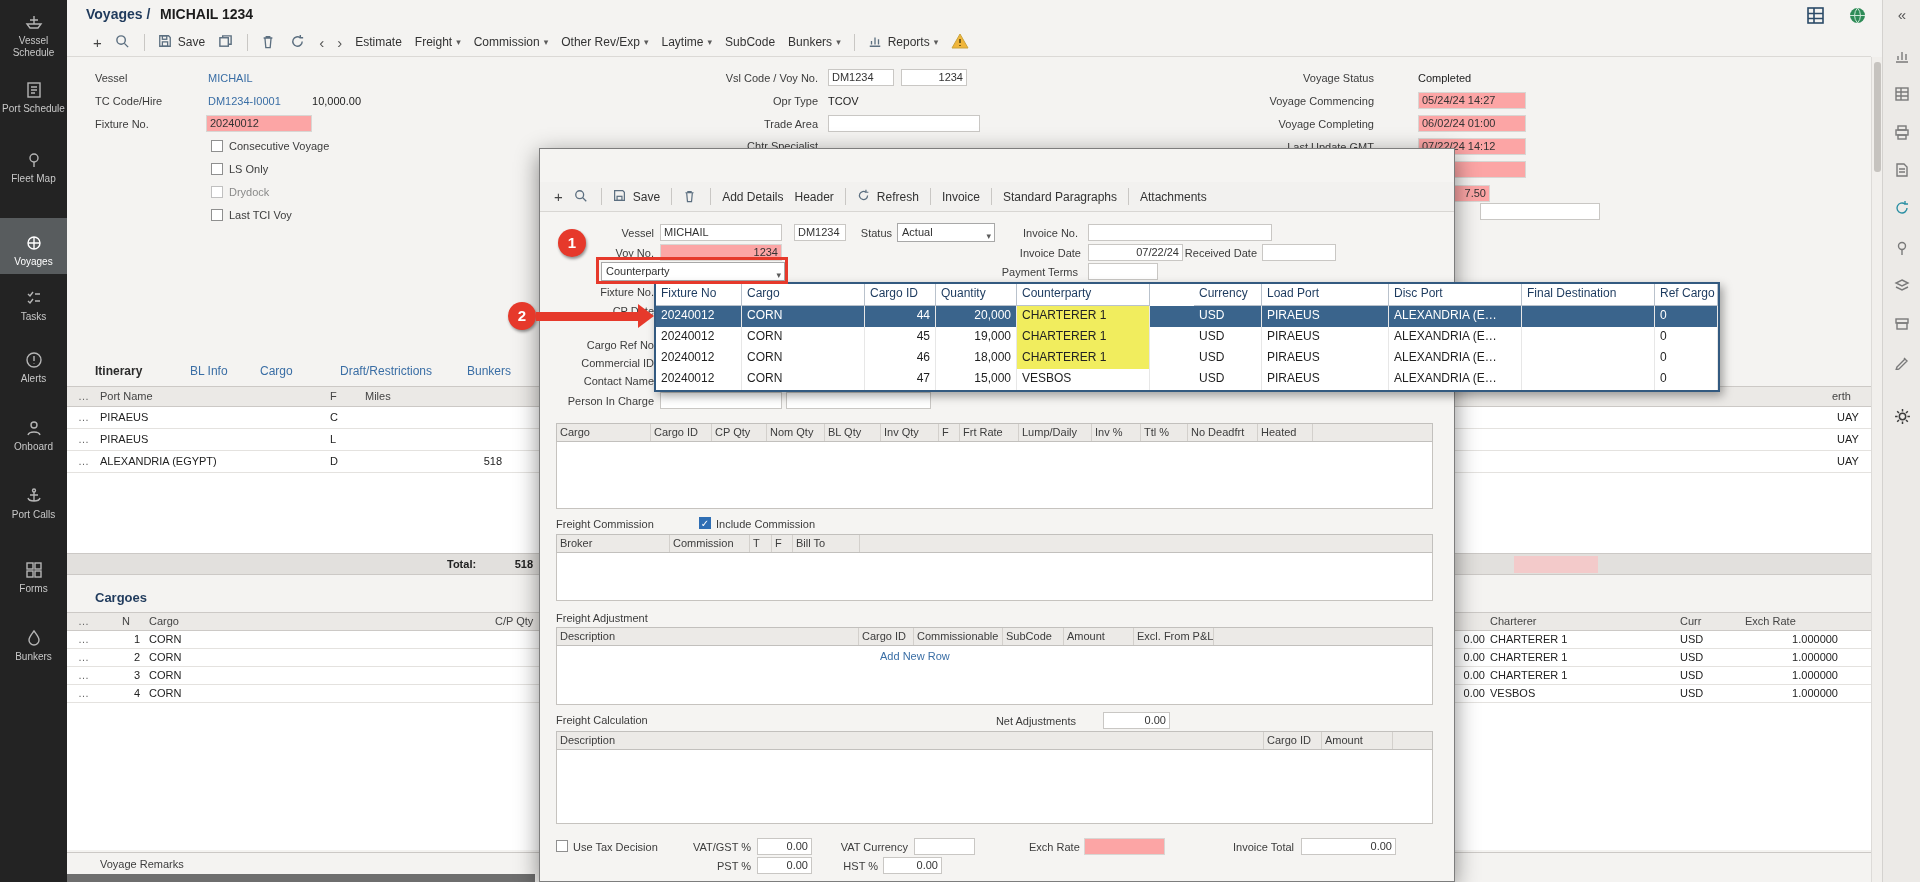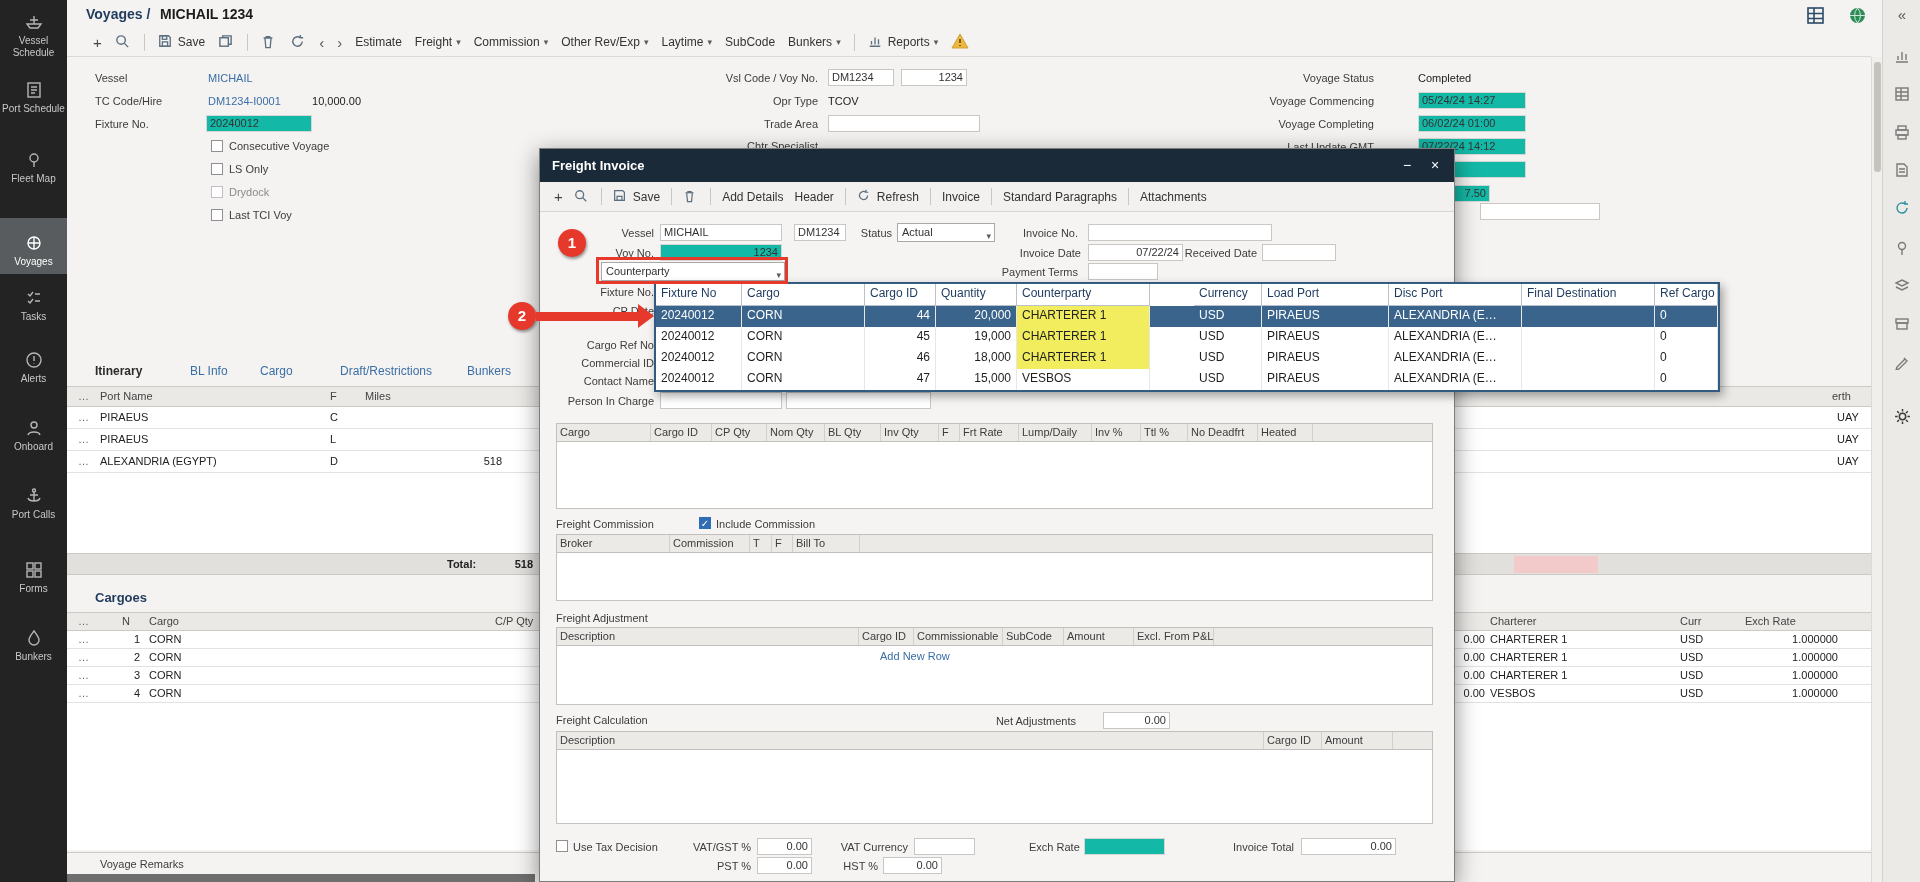--- a/index.html
+++ b/index.html
@@ -31,21 +31,21 @@
   .tsep { width:1px; height:17px; background:#c9c7c4; }
   .tbtn { display:flex; align-items:center; gap:4px; cursor:pointer; white-space:nowrap; }
   .caret { font-size:9px; color:#5b5b5b; }
 
   
   .lbl { position:absolute; font-size:11px; color:#3c3c3c; white-space:nowrap; }
   .lbl.r { text-align:right; }
   .val { position:absolute; font-size:11px; color:#222; white-space:nowrap; }
   .val.link { color:#3a6ea5; }
   .inp { position:absolute; height:17px; background:#fff; border:1px solid #c9c7c4; font-size:11px; line-height:15px; padding:0 3px; white-space:nowrap; overflow:hidden; }
-  .inp.ro { background:#14b8a6; border-color:#d8d6d3; }
+  .inp.ro { background:#fca5a5; border-color:#d8d6d3; }
   .inp.r { text-align:right; }
   .cb { position:absolute; width:12px; height:12px; background:#fff; border:1px solid #8f8f8f; font-size:10px; line-height:11px; text-align:center; color:#fff; }
   .cb.checked { background:#2f6eb4; border-color:#2f6eb4; }
 
   
   .tabtxt { position:absolute; font-size:12px; color:#3a6ea5; cursor:pointer; white-space:nowrap; }
   .tabtxt.active { color:#2b2b2b; font-weight:bold; }
   .thead-band { position:absolute; background:#ebe9e6; border-top:1px solid #ccc9c6; border-bottom:1px solid #ccc9c6; }
   .hcell { position:absolute; font-size:11px; color:#444; white-space:nowrap; }
   .rowband { position:absolute; background:#fff; border-bottom:1px solid #e4e2df; }
@@ -383,25 +383,20 @@
     <span class="ccell" style="left:1423px; top:2px">VESBOS</span>
     <span class="ccell" style="left:1613px; top:2px">USD</span>
     <span class="ccell" style="left:1715px; top:2px; width:56px; text-align:right">1.000000</span>
   </div>
 
   <div class="abs" style="left:67px; top:852px; width:1804px; height:1px; background:#ccc9c6"></div>
   <span class="lbl" style="left:100px; top:858px">Voyage Remarks</span>
   <div class="abs" style="left:67px; top:874px; width:468px; height:8px; background:#6e6e6e"></div>
 
   <div id="modal">
-    <div id="m-titlebar">
-      <span class="t">Freight Invoice</span>
-      <span class="winbtn" style="right:36px">−</span>
-      <span class="winbtn" style="right:8px">×</span>
-    </div>
     <div id="m-toolbar">
       <span class="tbtn" style="font-size:15px; color:#444">+</span>
       <span class="tico"><svg width="14" height="14" viewBox="0 0 16 16" stroke="#5c6f80" fill="none" stroke-width="1.5">
             <circle cx="6.5" cy="6.5" r="4.5"></circle>
             <path d="M10 10 l4 4"></path>
           </svg></span>
       <span class="tsep"></span>
       <span class="tbtn">
         <span class="tico"><svg width="13" height="13" viewBox="0 0 16 16" stroke="#5c6f80" fill="none" stroke-width="1.5">
               <path d="M2 2 h10 l2 2 v10 H2 Z"></path>

